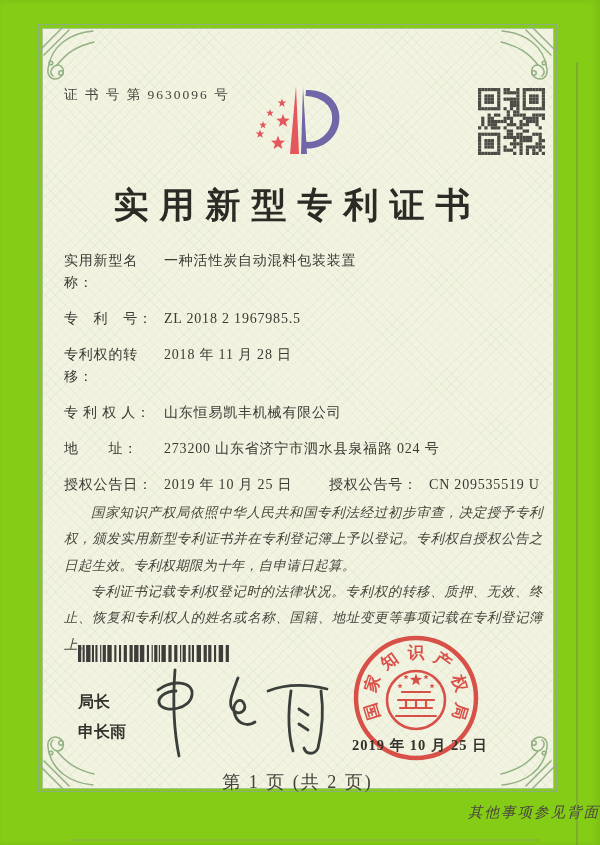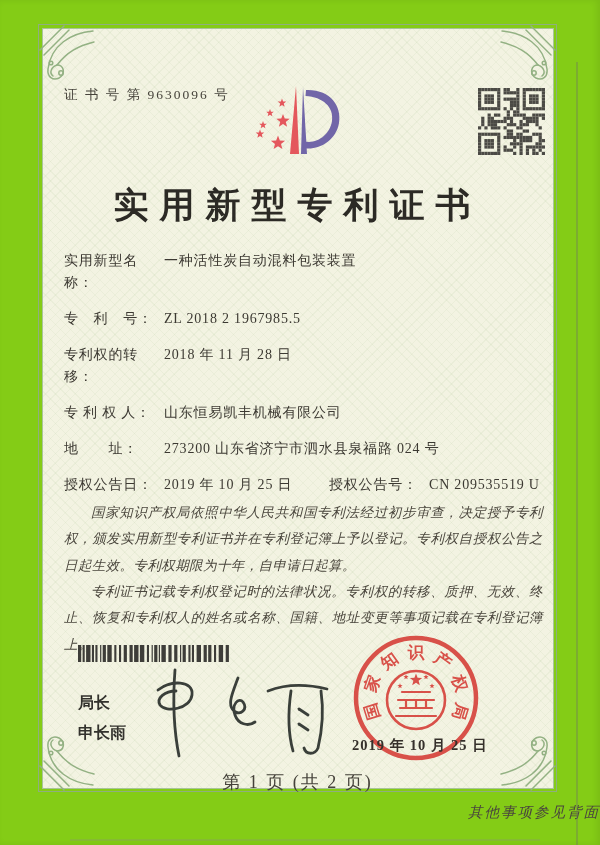--- a/index.html
+++ b/index.html
@@ -36,21 +36,21 @@
   }
   .fields{position:absolute;left:64px;top:250px;width:480px;font-size:14px;}
   .frow{display:flex;line-height:22px;margin-bottom:14px;letter-spacing:.8px;}
   .flabel{flex:0 0 100px;color:#3c3932;}
   .fvalue{color:#3c3932;}
   .fvalue.gdate{flex:0 0 165px;}
   .body-text{position:absolute;left:64px;top:500px;width:479px;
     font-size:13.5px;line-height:1.95;color:#4a463d;font-style:italic;letter-spacing:.4px;}
   .body-text p{margin:0;text-indent:2em;text-align:justify;}
   .barcode{position:absolute;left:78px;top:645px;width:152px;height:17px;}
-  .signer{position:absolute;left:78px;top:688px;font-family:Liberation Sans, sans-serif;
+  .signer{position:absolute;left:78px;top:688px;font-family:Liberation Mono, monospace;
     font-size:16px;font-weight:600;color:#33322d;line-height:30px;}
   .signature{position:absolute;left:140px;top:660px;width:210px;height:105px;}
   .seal{position:absolute;left:348px;top:630px;width:136px;height:136px;opacity:.93;}
   .seal-date{position:absolute;left:352px;top:736px;width:140px;font-size:14.5px;
     font-weight:bold;color:#35302b;letter-spacing:1px;z-index:3;}
   .page-info{position:absolute;left:38px;top:770px;width:519px;text-align:center;
     font-size:18px;letter-spacing:2px;color:#45423a;}
   .footer-note{position:absolute;left:0;top:803px;width:600px;text-align:right;
     font-size:14.5px;font-style:italic;letter-spacing:2px;color:#4a463e;}
   .scan-edge-r{position:absolute;left:576px;top:62px;width:2px;height:783px;background:rgba(110,112,100,.35);}

